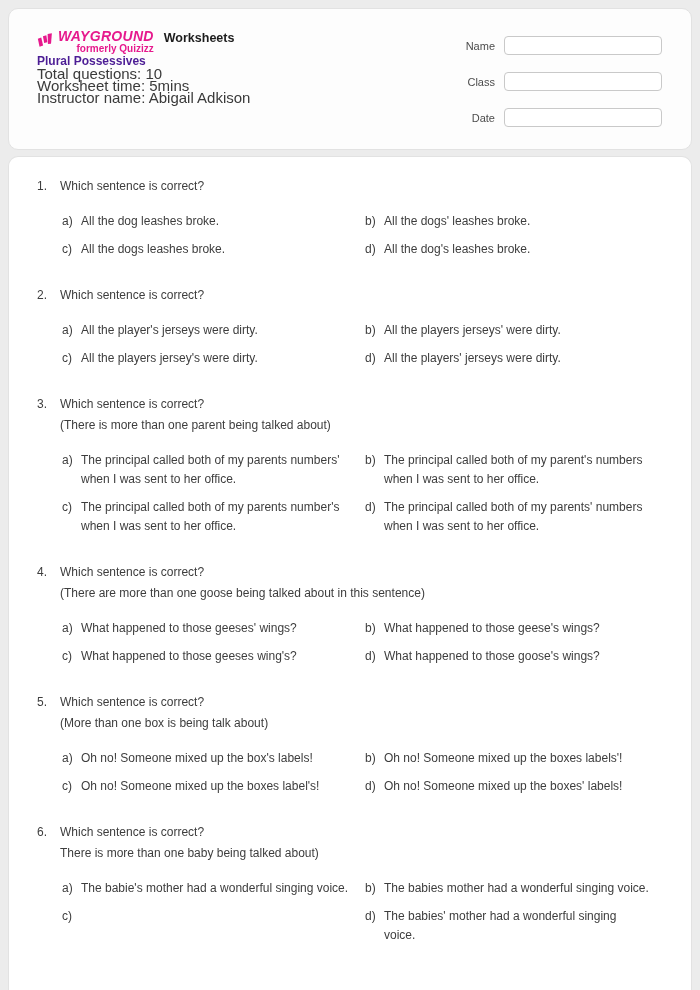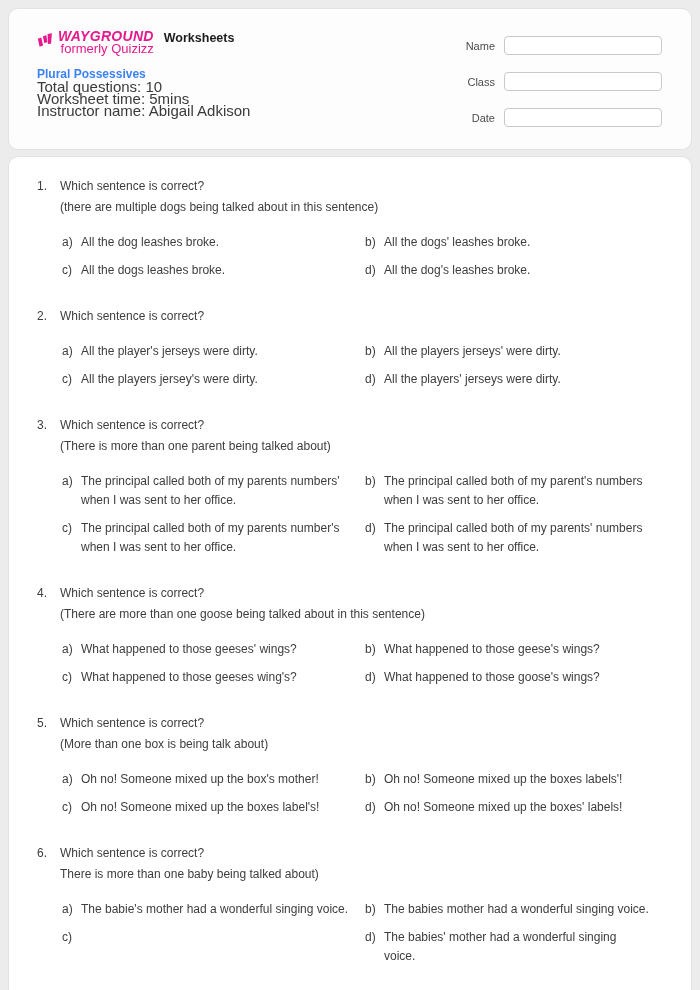--- a/index.html
+++ b/index.html
@@ -26,26 +26,26 @@
     justify-content: space-between;
   }
   .brand-row { display: flex; align-items: flex-start; }
   .logo { display: flex; align-items: center; }
   .logo-icon { margin-top: 1px; margin-right: 4px; }
   .logo-text { display: flex; flex-direction: column; align-items: flex-end; }
   .brand-name {
     font-size: 14px; font-weight: bold; font-style: italic;
     letter-spacing: 0.3px; line-height: 14px;
   }
-  .brand-tagline { font-size: 13px; font-weight: normal; line-height: 10px; margin-top: 1px; }
+  .brand-tagline { font-size: 10px; font-weight: bold; line-height: 10px; margin-top: 1px; }
   .worksheets-label {
     font-size: 12.5px; font-weight: bold; color: #1c1c1c;
     margin-left: 10px; margin-top: 2px; text-align: center;
   }
-  .ws-title { font-size: 12px; font-weight: bold; color: #3b82f6; margin-top: 13px; }
+  .ws-title { font-size: 12px; font-weight: bold; color: #4c1d95; margin-top: 0; }
   .meta-line { font-size: 15px; color: #3a3a3a; margin-top: 0; line-height: 12px; }
 
   .header-fields { padding-top: 7px; padding-right: 1px; }
   .field-row { display: flex; align-items: center; margin-bottom: 17px; }
   .field-label {
     width: 42px; text-align: right; font-size: 11px;
     color: #4c4c4c; margin-right: 9px;
   }
   .field-input {
     width: 158px; height: 19px;
@@ -122,21 +122,20 @@
     </div>
   </div>
 
   <div class="card main-card">
 
     <div class="question">
       <div class="q-head">
         <span class="q-num">1.</span>
         <div class="q-text">
           <div class="q-prompt">Which sentence is correct?</div>
-          <div class="q-note">(there are multiple dogs being talked about in this sentence)</div>
         </div>
       </div>
       <div class="q-options">
         <div class="opt">
           <span class="opt-letter">a)</span>
           <span class="opt-text">All the dog leashes broke.</span>
         </div>
         <div class="opt">
           <span class="opt-letter">b)</span>
           <span class="opt-text">All the dogs' leashes broke.</span>
@@ -239,21 +238,21 @@
       <div class="q-head">
         <span class="q-num">5.</span>
         <div class="q-text">
           <div class="q-prompt">Which sentence is correct?</div>
           <div class="q-note">(More than one box is being talk about)</div>
         </div>
       </div>
       <div class="q-options">
         <div class="opt">
           <span class="opt-letter">a)</span>
-          <span class="opt-text">Oh no! Someone mixed up the box's mother!</span>
+          <span class="opt-text">Oh no! Someone mixed up the box's labels!</span>
         </div>
         <div class="opt">
           <span class="opt-letter">b)</span>
           <span class="opt-text">Oh no! Someone mixed up the boxes labels'!</span>
         </div>
         <div class="opt">
           <span class="opt-letter">c)</span>
           <span class="opt-text">Oh no! Someone mixed up the boxes label's!</span>
         </div>
         <div class="opt">

